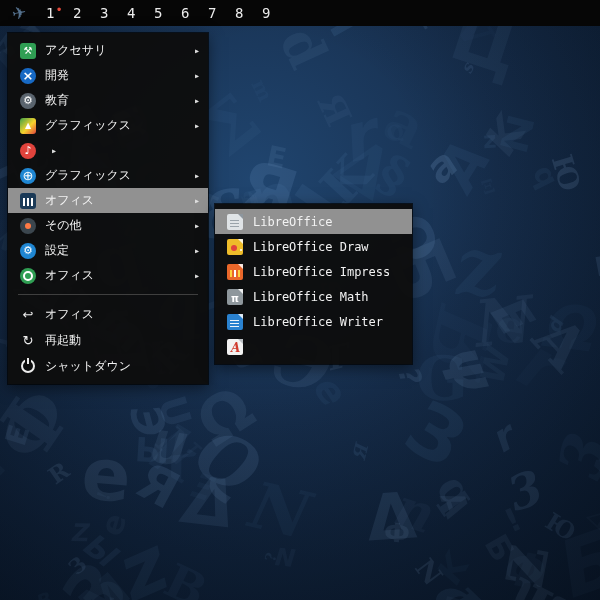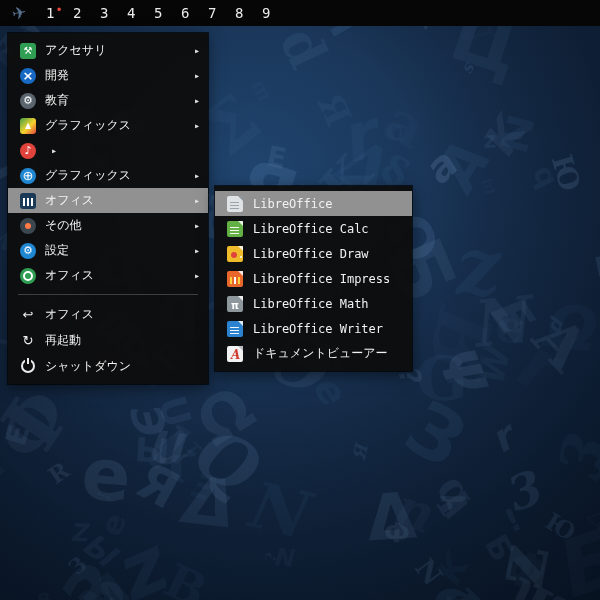--- a/index.html
+++ b/index.html
@@ -20,21 +20,21 @@
   .logo{width:38px;display:flex;align-items:center;justify-content:center;cursor:pointer}
   .logo::before{content:"✈";font-size:17px;color:#54708c;transform:rotate(-12deg);
     font-family:"DejaVu Sans",sans-serif}
   .workspaces{display:flex;align-items:center;margin-left:8px}
   .ws{width:27px;display:flex;align-items:center;color:#ececec;font-size:14px;cursor:pointer}
   .ws .dot{color:var(--accent,#e5493a);font-size:12px;margin-left:1px;transform:translateY(-3px)}
   
   .panel{position:absolute;background:rgba(13,13,13,.97);z-index:6;padding:5px 0;
     box-shadow:0 0 0 1px rgba(0,0,0,.65),0 4px 14px rgba(0,0,0,.5)}
   #menu{left:8px;top:33px;width:200px}
-  #submenu{left:215px;top:186px;width:197px}
+  #submenu{left:215px;top:204px;width:197px}
   .row{height:25px;display:flex;align-items:center;padding:0 8px 0 12px;color:#f2f2f2;
     font-size:12px;cursor:pointer;white-space:nowrap}
   #menu [data-name="menu-actions"] .row{height:26px}
   .row.selected{background:var(--highlight,#919191)}
   .row .label{flex:1;overflow:hidden}
   .arrow{font-size:10px;color:#e0e0e0;margin-left:6px}
   .sep{border-top:1px solid #3f3f3f;margin:6px 10px}
   
   .cicon{width:16px;height:16px;border-radius:3px;margin-right:9px;flex:0 0 16px;position:relative;
     display:flex;align-items:center;justify-content:center;color:#fff;font-size:11px;
@@ -342,37 +342,32 @@
         <span class="label" data-name="menu-item-label">シャットダウン</span>
       </div>
     </div>
 </div>
 
 <div class="panel" id="submenu" data-name="office-submenu">
     <div class="row selected" data-name="submenu-item-libreoffice">
       <span class="picon icon-lo-main" data-name="libreoffice-icon"></span>
       <span class="label" data-name="submenu-item-label">LibreOffice</span>
     </div>
-    <div class="row" data-name="submenu-item-libreoffice-calc">
-      <span class="picon icon-lo-calc" data-name="libreoffice-calc-icon"></span>
-      <span class="label" data-name="submenu-item-label">LibreOffice Calc</span>
-    </div>
     <div class="row" data-name="submenu-item-libreoffice-draw">
       <span class="picon icon-lo-draw" data-name="libreoffice-draw-icon"></span>
       <span class="label" data-name="submenu-item-label">LibreOffice Draw</span>
     </div>
     <div class="row" data-name="submenu-item-libreoffice-impress">
       <span class="picon icon-lo-impress" data-name="libreoffice-impress-icon"></span>
       <span class="label" data-name="submenu-item-label">LibreOffice Impress</span>
     </div>
     <div class="row" data-name="submenu-item-libreoffice-math">
       <span class="picon icon-lo-math" data-name="libreoffice-math-icon"></span>
       <span class="label" data-name="submenu-item-label">LibreOffice Math</span>
     </div>
     <div class="row" data-name="submenu-item-libreoffice-writer">
       <span class="picon icon-lo-writer" data-name="libreoffice-writer-icon"></span>
       <span class="label" data-name="submenu-item-label">LibreOffice Writer</span>
     </div>
     <div class="row" data-name="submenu-item-document-viewer">
       <span class="picon icon-doc-viewer" data-name="document-viewer-icon"></span>
-      <span class="label" data-name="submenu-item-label">ドキュメントビューアー</span>
     </div>
   </div>
 
 </body></html>

